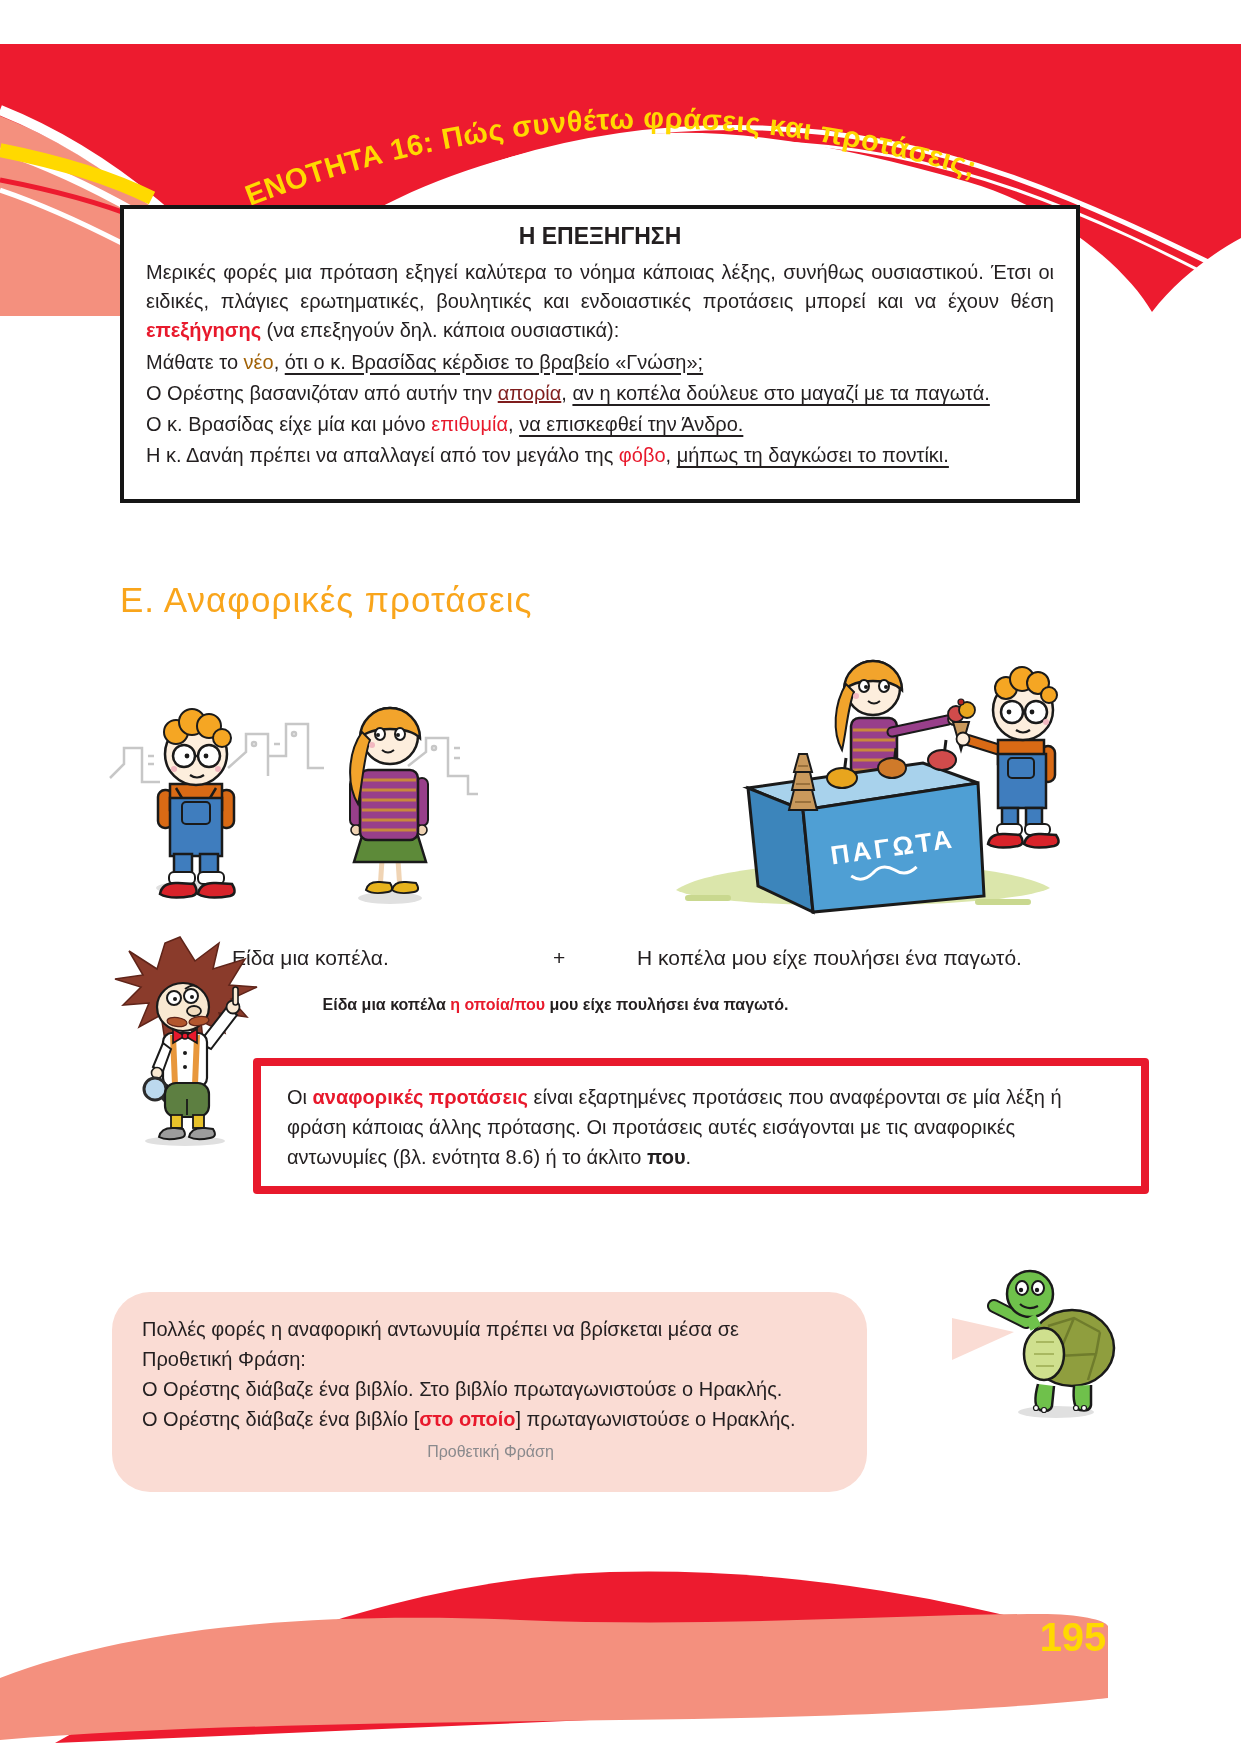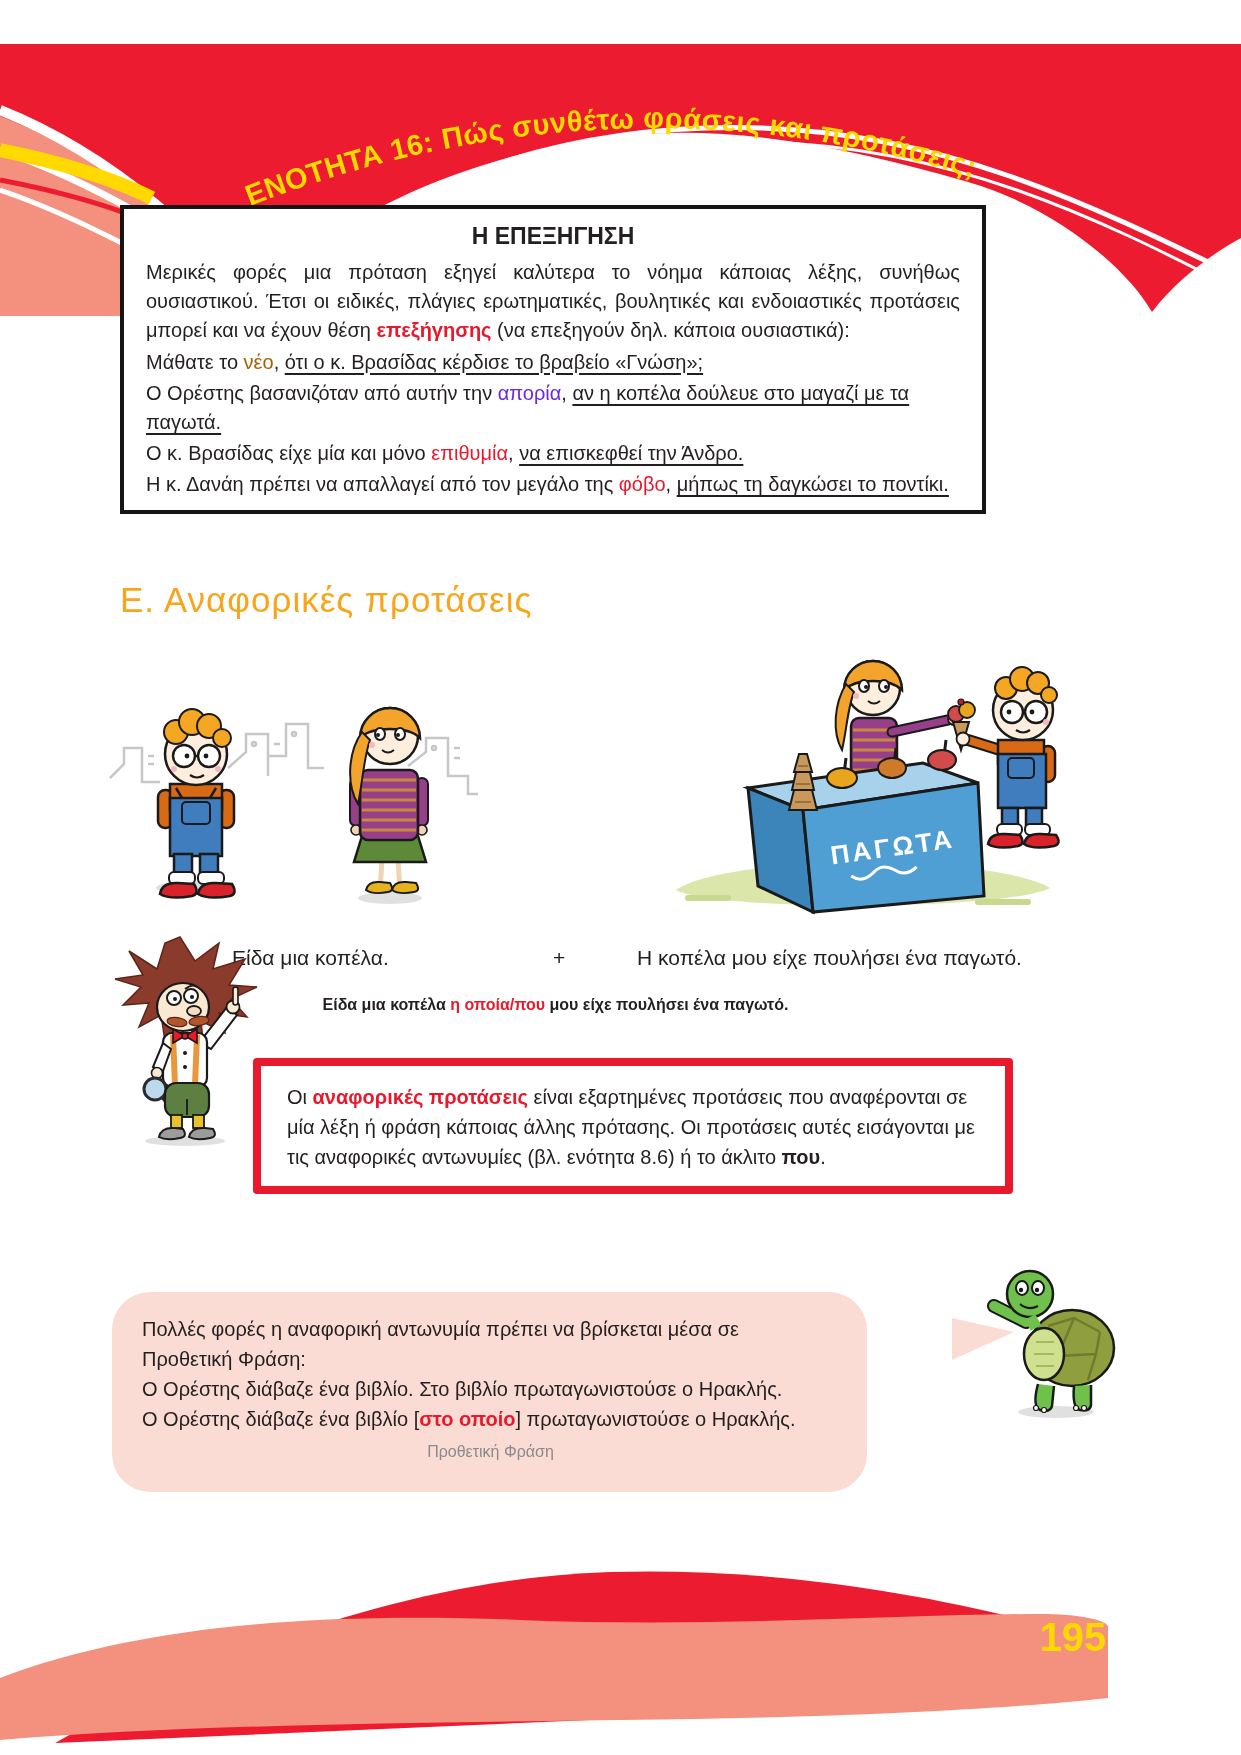--- a/index.html
+++ b/index.html
@@ -10,31 +10,31 @@
     color:#231f20;
   }
   svg text { font-family:"Liberation Sans","DejaVu Sans",sans-serif; }
 
   
   .header-wave { position:absolute; left:0; top:0; width:1241px; height:330px; }
   .footer-wave { position:absolute; left:0; top:1548px; width:1241px; height:207px; }
 
   
   .explanation-box {
-    position:absolute; left:120px; top:205px; width:866px; min-height:298px;
+    position:absolute; left:120px; top:205px; width:960px; min-height:298px;
     border:4px solid #151515; box-sizing:border-box; background:#fff;
     padding:12px 22px 10px 22px;
   }
   .box-title { text-align:center; font-weight:bold; font-size:23px; margin:2px 0 8px 0; }
   .box-text  { font-size:20px; line-height:1.46; text-align:justify; }
   .box-line  { font-size:20px; line-height:1.46; text-align:left; margin-top:2px; }
 
   .red   { color:#e8192c; }
   .green { color:#a16207; }
-  .blue  { color:#6d28d9; }
+  .blue  { color:#7f1d1d;text-decoration:underline; }
   .bold  { font-weight:bold; }
   .ul    { text-decoration:underline; text-underline-offset:4px; text-decoration-thickness:1.5px; }
 
   
   .section-heading {
     position:absolute; left:120px; top:580px;
     font-size:35px; font-weight:normal; color:#f9a51b; letter-spacing:1px;
   }
 
   
@@ -47,21 +47,21 @@
   .caption-left  { position:absolute; left:232px; top:946px; font-size:21px; }
   .caption-plus  { position:absolute; left:553px; top:946px; font-size:21px; }
   .caption-right { position:absolute; left:637px; top:946px; font-size:21px; }
   .merged-line   {
     position:absolute; left:0; top:996px; width:1111px;
     text-align:center; font-size:16px; font-weight:bold;
   }
 
   
   .rule-box {
-    position:absolute; left:253px; top:1058px; width:760px;
+    position:absolute; left:253px; top:1058px; width:896px;
     border:8px solid #e8192c; border-radius:4px; box-sizing:border-box;
     background:#fff; padding:16px 22px 14px 26px;
     font-size:20px; line-height:1.5;
   }
 
   
   .tip-bubble {
     position:absolute; left:112px; top:1292px; width:755px; min-height:200px;
     background:#fadcd4; border-radius:38px; box-sizing:border-box;
     padding:22px 28px 16px 30px; font-size:20px; line-height:1.5;

